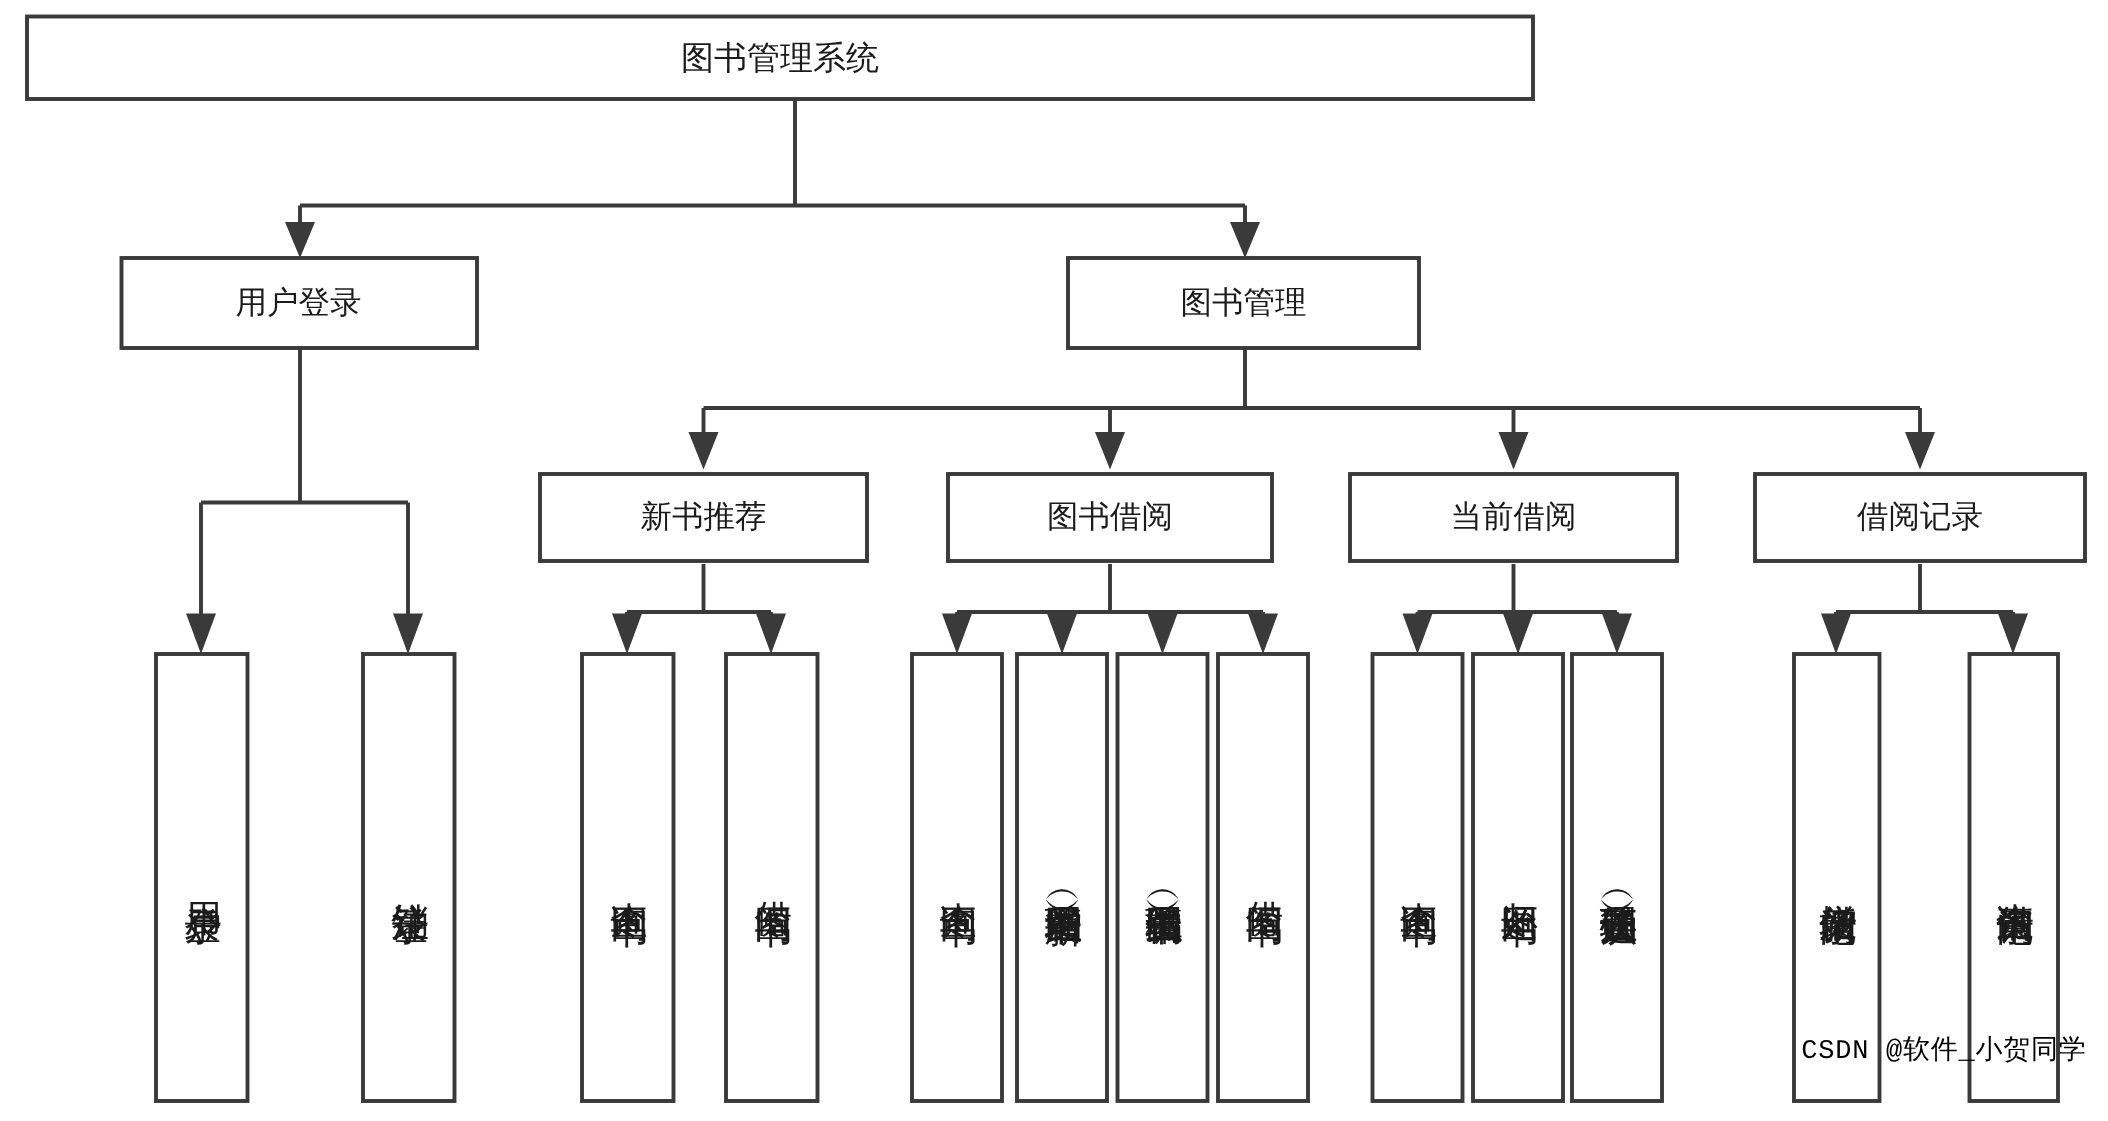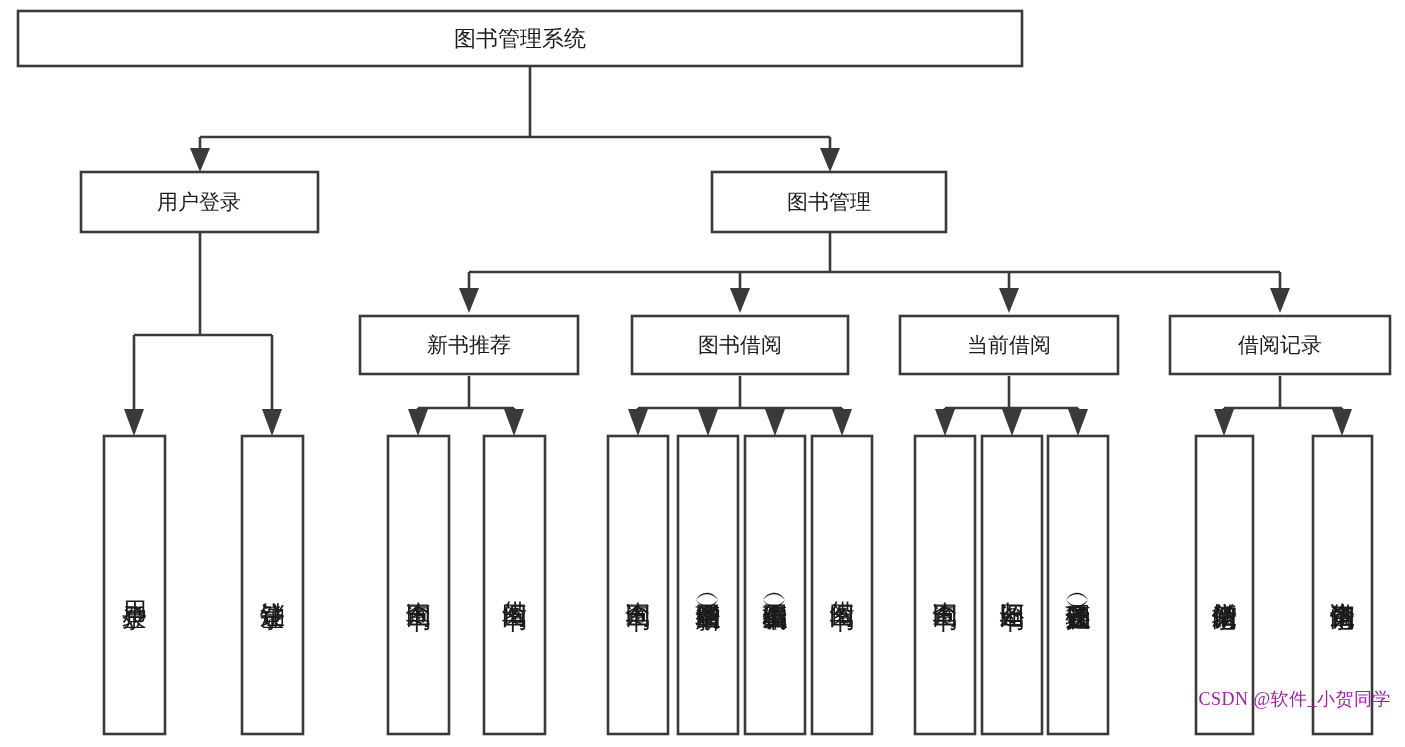--- a/index.html
+++ b/index.html
@@ -74,23 +74,23 @@
     align-items: center;
     justify-content: center;
     white-space: nowrap;
     pointer-events: none;
     user-select: none;
   }
   .watermark {
     position: absolute;
     right: 14px;
     bottom: 6px;
-    font-family: Liberation Serif, serif;
+    font-family: Liberation Mono, monospace;
     font-size: 18px;
-    color: #a21caf;
+    color: #000000;
     letter-spacing: 0.5px;
     white-space: nowrap;
     user-select: none;
   }
 </style>
 </head>
 <body>
 
 <div id="diagram-root">
 

